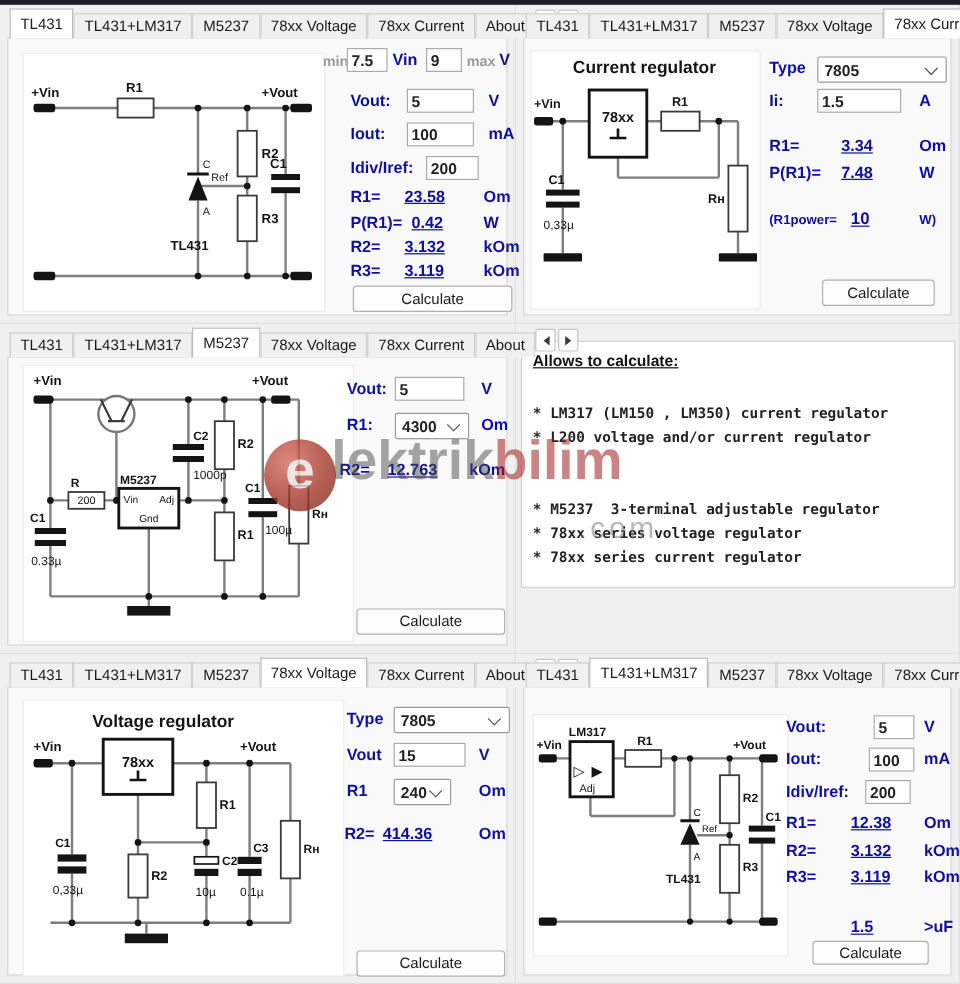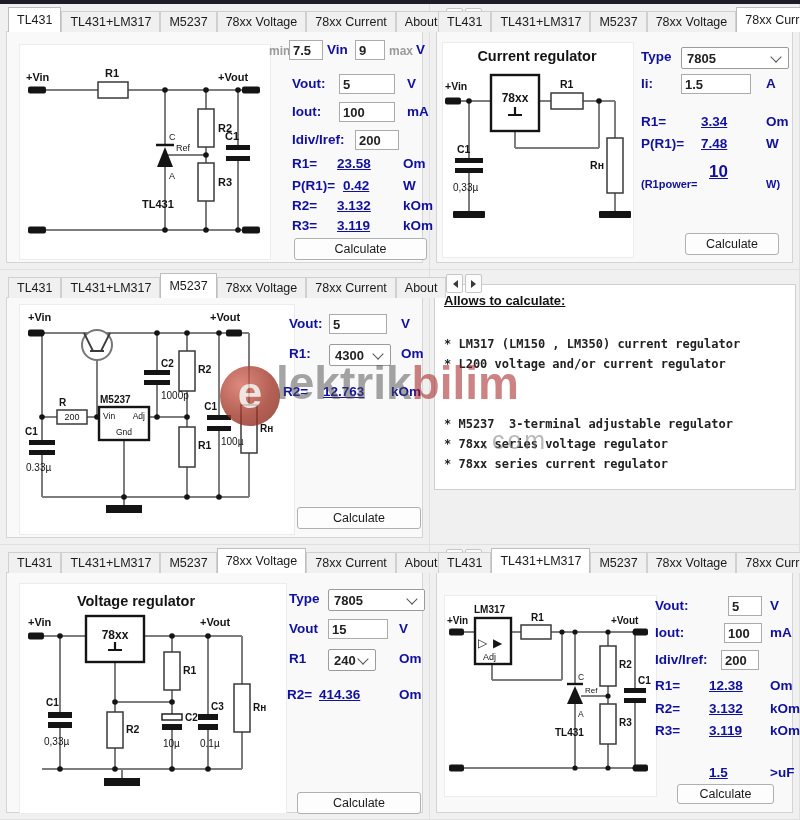--- a/index.html
+++ b/index.html
@@ -21,21 +21,21 @@
   .circuit{position:absolute;background:#fff;border:1px solid #ececec}
   .circuit svg text{font-family:"Liberation Sans",sans-serif;fill:#141414}
   .fields{position:absolute;top:0;bottom:0}
   .frow,.rrow,.mmrow{position:absolute;left:0;right:0;height:22px}
   .nl{position:absolute;top:2px;font-weight:bold;font-size:13.5px;color:#10109f;white-space:nowrap}
   .nl.sm{font-size:11px;top:20px}
   .gl{position:absolute;top:4px;font-size:12px;color:#9a9a9a;font-weight:bold}
   .fin{position:absolute;top:0;height:20px;box-sizing:border-box;border:1px solid #ababab;background:#fff;
        font-family:"Liberation Sans",sans-serif;font-weight:bold;font-size:13px;color:#222;padding:0 3px}
   .rv{position:absolute;top:2px;font-weight:bold;font-size:13.5px;color:#10109f;text-decoration:underline;white-space:nowrap}
-  .rv.sm{font-size:17px;top:4px}
+  .rv.sm{font-size:14px;top:16px}
   .calc{position:absolute;height:22px;background:#fdfdfd;border:1px solid #b0b0b0;border-radius:3px;
         font-family:"Liberation Sans",sans-serif;font-size:12.5px;color:#1a1a1a}
   .combo{position:absolute;top:0;height:22px;box-sizing:border-box;border:1px solid #9b9b9b;border-radius:2px;
          background:#fff;display:flex;align-items:center}
   .cval{font-weight:bold;font-size:13px;color:#222;padding-left:5px;flex:1}
   .chev{width:7px;height:7px;border-right:1.6px solid #555;border-bottom:1.6px solid #555;
         transform:rotate(45deg);margin-right:8px;margin-top:-3px}
   .aboutbox{position:absolute;background:#fff;border:1px solid #cfcfcf}
   .abhead{position:absolute;left:9px;top:8px;font-weight:bold;font-size:13px;color:#111;text-decoration:underline}
   .abitem{position:absolute;left:9px;font-family:"DejaVu Sans Mono",monospace;font-weight:600;

